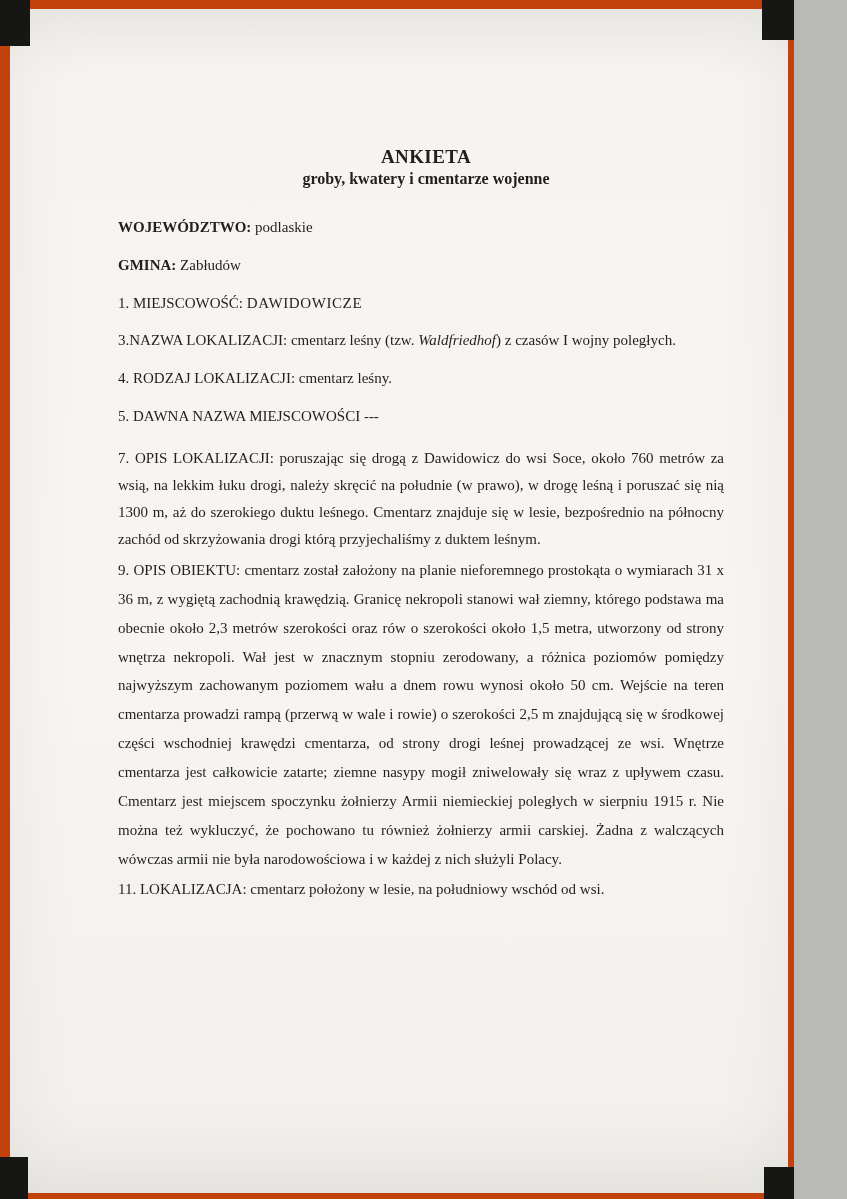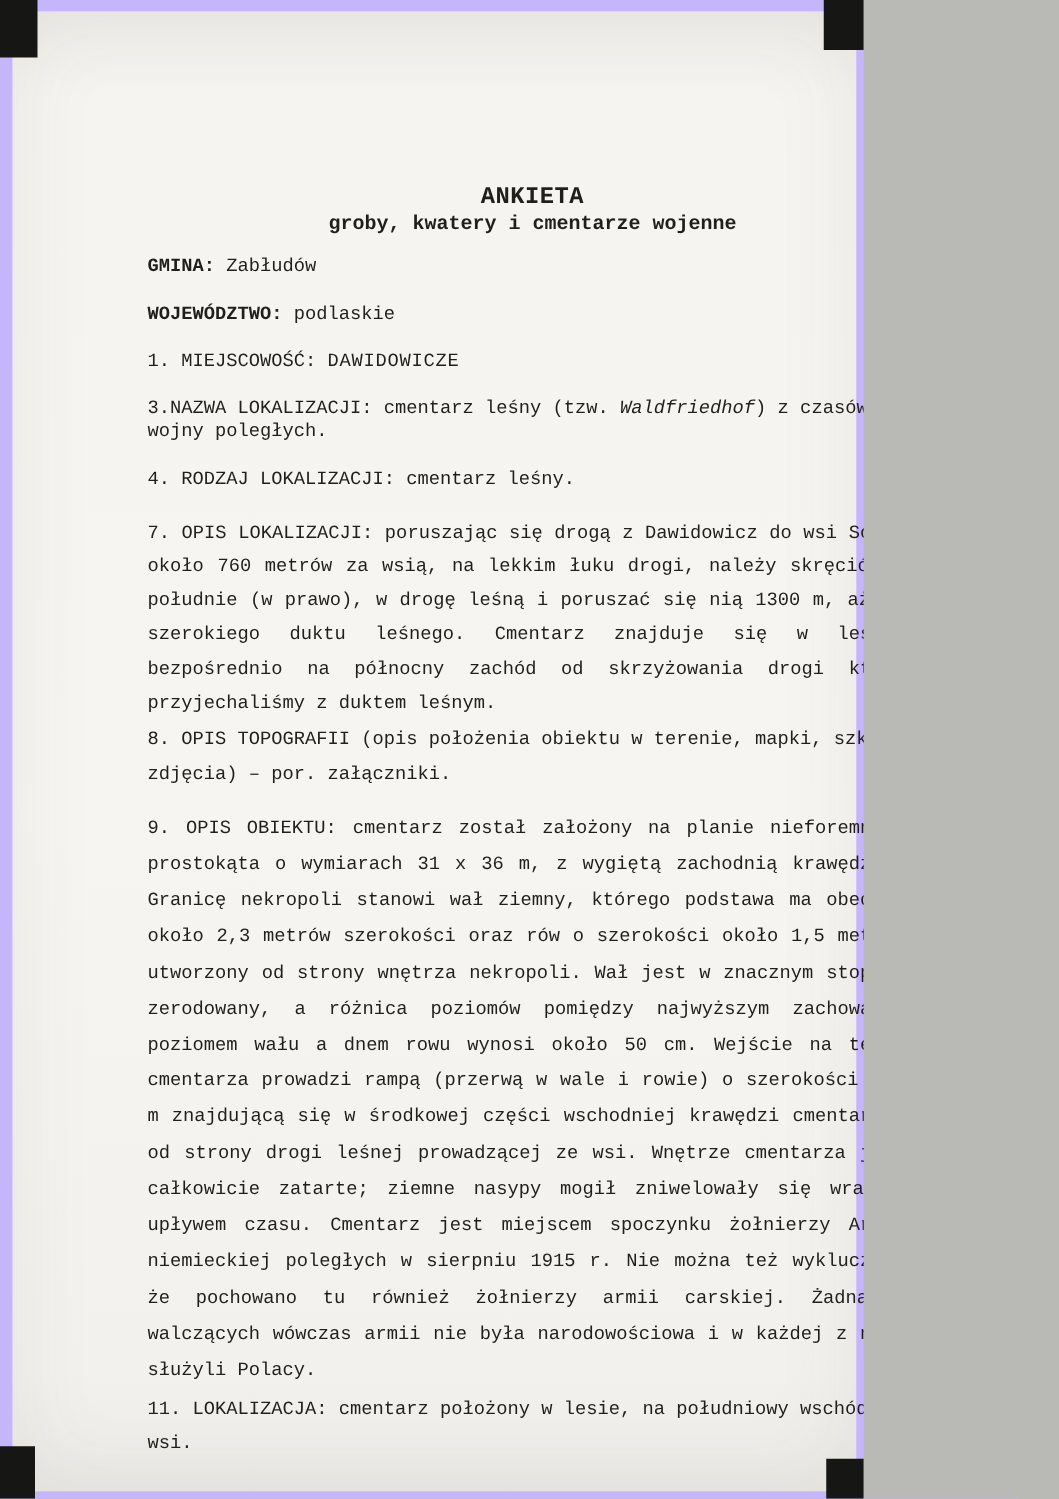--- a/index.html
+++ b/index.html
@@ -3,24 +3,23 @@
 <meta charset="utf-8">
 <style>
   html, body { margin: 0; padding: 0; }
   body {
     width: 847px; height: 1199px;
     background: #b9b9b6;
     font-family: "Liberation Serif", serif;
   }
   .scan {
     position: relative;
-    width: 691px; height: 1199px;
-    background: #c4b5fd;
+    width: 794px; height: 1199px;
+    background: #c2410c;
     overflow: hidden;
-    font-family: Liberation Mono, monospace;
   }
   .paper {
     position: absolute;
     left: 10px; top: 9px; right: 6px; bottom: 6px;
     background: linear-gradient(180deg, #eeede9 0%, #f5f4f0 6%, #f6f5f1 55%, #f2f1ed 92%, #ebeae6 100%);
     box-shadow: inset 0 0 70px rgba(80,80,70,0.08);
   }
   .corner { position: absolute; background: #161614; }
   .corner.tl { left: 0; top: 0;    width: 30px; height: 46px; }
   .corner.tr { right: 0; top: 0;   width: 32px; height: 40px; }
@@ -34,21 +33,21 @@
     font-size: 15px;
   }
   .title {
     margin: 0;
     text-align: center;
     font-weight: bold;
     font-size: 19px;
     letter-spacing: 0.4px;
   }
   .subtitle {
-    margin: 2px 0 17px 0;
+    margin: 2px 0 30px 0;
     text-align: center;
     font-weight: bold;
     font-size: 16px;
   }
   .line { margin: 0 0 19px 0; line-height: 1.25; }
   .line b { font-weight: bold; }
   .para {
     margin: 0 10px 2px 0;
     line-height: 1.82;
     text-align: justify;
@@ -67,36 +66,36 @@
   <div class="corner tl"></div>
   <div class="corner tr"></div>
   <div class="corner bl"></div>
   <div class="corner br"></div>
 
   <div class="content">
 
     <h1 class="title">ANKIETA</h1>
     <h2 class="subtitle">groby, kwatery i cmentarze wojenne</h2>
 
+    <p class="line"><b>WOJEWÓDZTWO:</b><span> podlaskie</span></p>
+
     <p class="line"><b>GMINA:</b><span> Zabłudów</span></p>
-
-    <p class="line"><b>WOJEWÓDZTWO:</b><span> podlaskie</span></p>
 
     <p class="line"><span>1. MIEJSCOWOŚĆ:  </span><span class="loc-value">DAWIDOWICZE</span></p>
 
 
     <p class="line"><span>3.NAZWA LOKALIZACJI: cmentarz leśny (tzw. </span><span class="it">Waldfriedhof</span><span>) z czasów I wojny poległych.</span></p>
 
     <p class="line">4. RODZAJ LOKALIZACJI: cmentarz leśny.</p>
 
+    <p class="line">5. DAWNA NAZWA MIEJSCOWOŚCI ---</p>
 
 
     <p class="para">7. OPIS LOKALIZACJI: poruszając się drogą z Dawidowicz do wsi Soce, około 760 metrów za wsią, na lekkim łuku drogi, należy skręcić na południe (w prawo), w drogę leśną i poruszać się nią 1300 m, aż do szerokiego duktu leśnego. Cmentarz znajduje się w lesie, bezpośrednio na północny zachód od skrzyżowania drogi którą przyjechaliśmy z duktem leśnym.</p>
 
-    <p class="after-para">8. OPIS TOPOGRAFII (opis położenia obiektu w terenie, mapki, szkice, zdjęcia) – por. załączniki.</p>
 
     <p class="para wide">9. OPIS OBIEKTU: cmentarz został założony na planie nieforemnego prostokąta o wymiarach 31 x 36 m, z wygiętą zachodnią krawędzią. Granicę nekropoli stanowi wał ziemny, którego podstawa ma obecnie około 2,3 metrów szerokości oraz rów o szerokości około 1,5 metra, utworzony od strony wnętrza nekropoli. Wał jest w znacznym stopniu zerodowany, a różnica poziomów pomiędzy najwyższym zachowanym poziomem wału a dnem rowu wynosi około 50 cm. Wejście na teren cmentarza prowadzi rampą (przerwą w wale i rowie) o szerokości 2,5 m znajdującą się w środkowej części wschodniej krawędzi cmentarza, od strony drogi leśnej prowadzącej ze wsi. Wnętrze cmentarza jest całkowicie zatarte; ziemne nasypy mogił zniwelowały się wraz z upływem czasu. Cmentarz jest miejscem spoczynku żołnierzy Armii niemieckiej poległych w sierpniu 1915 r. Nie można też wykluczyć, że pochowano tu również żołnierzy armii carskiej. Żadna z walczących wówczas armii nie była narodowościowa i w każdej z nich służyli Polacy.</p>
 
 
     <p class="after-para">11. LOKALIZACJA: cmentarz położony w lesie, na południowy wschód od wsi.</p>
 
   </div>
 </div>
 
 </body></html>

